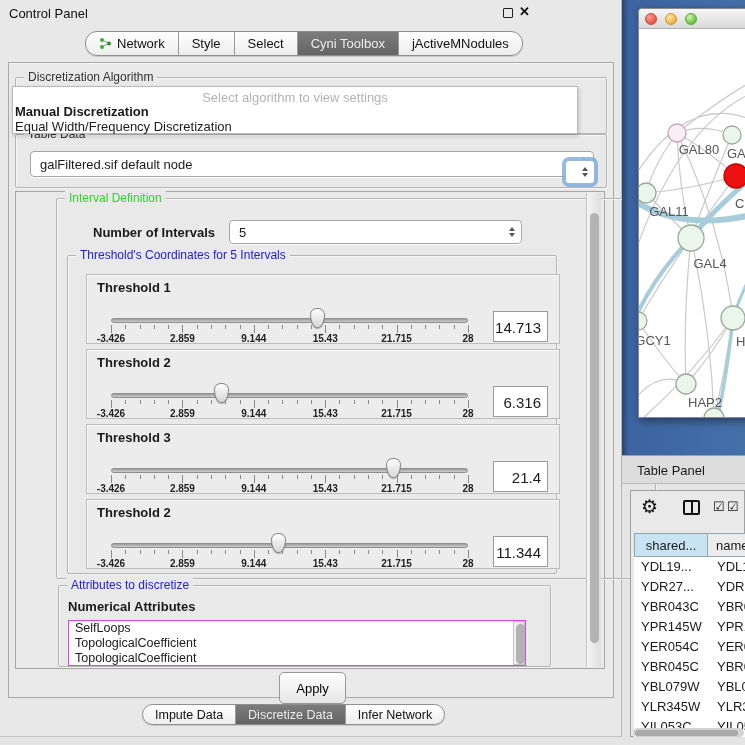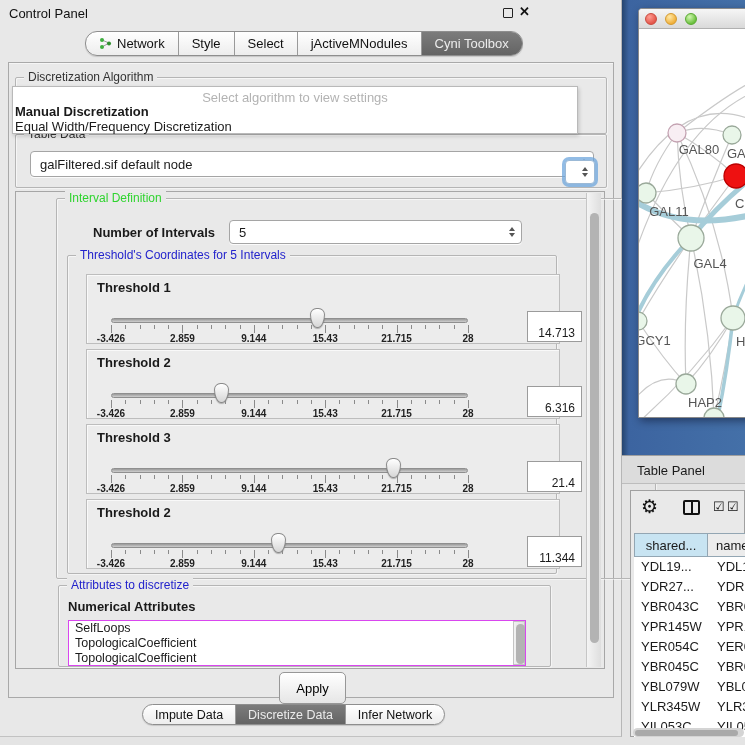--- a/index.html
+++ b/index.html
@@ -84,22 +84,22 @@
                background:linear-gradient(#ffffff,#d6d6d6); border:1px solid #8a8a8a;
                border-radius:7px 7px 50% 50% / 7px 7px 72% 72%;
                box-shadow:0 1px 1px rgba(0,0,0,.25); }
   .ticks { position:absolute; left:24px; top:50px; width:357px; height:8px; }
   .tick { position:absolute; top:0; width:1px; height:4px; background:#8a8a8a; }
   .tick.major { height:8px; }
   .tlabels { position:absolute; left:24px; top:58px; width:357px; height:12px; }
   .tlabel { position:absolute; transform:translateX(-50%); font-size:10px; font-weight:700;
             white-space:nowrap; color:#222; }
   .thr-value { position:absolute; left:406px; top:36px; width:55px; height:31px; background:#fff;
-               border:1px solid #9b9b9b; font-size:12px; text-align:right;
-               padding:14px 6px 0 0;margin-left:34px; }
+               border:1px solid #9b9b9b; font-size:15px; text-align:right;
+               padding:7px 6px 0 0; }
 
   
   .attr-sub { position:absolute; font-size:13px; font-weight:700; }
   .attr-list { position:absolute; background:#fff; border:1px solid #d946ef; overflow:hidden; }
   .attr-item { font-size:12.5px; line-height:15px; padding-left:6px; white-space:nowrap; }
   .list-vscroll { position:absolute; top:0; bottom:0; right:-13px; width:12px;
                   background:linear-gradient(to right,#f2f2f2,#e0e0e0); border:1px solid #c4c4c4; }
 
   .apply-btn { position:absolute; left:270px; top:609px; width:67px; height:32px;
                background:linear-gradient(#ffffff,#e6e6e6); border:1px solid #979797;
@@ -168,25 +168,25 @@
               <circle cx="10" cy="6.5" r="2" fill="#2e8f2e"></circle>
             </svg></span>
           <span>Network</span>
         </div>
         <div class="seg">
           <span>Style</span>
         </div>
         <div class="seg">
           <span>Select</span>
         </div>
+        <div class="seg sel">
+          <span>Cyni Toolbox</span>
+        </div>
         <div class="seg">
           <span>jActiveMNodules</span>
-        </div>
-        <div class="seg sel">
-          <span>Cyni Toolbox</span>
         </div>
       </div>
 
     <div class="cp-main">
 
       <div class="group" style="left:6px; top:14px; width:592px; height:57px;">
         <span class="gtitle dark">Discretization Algorithm</span>
       </div>
 
       <div class="group" style="left:6px; top:71px; width:592px; height:54px;">

